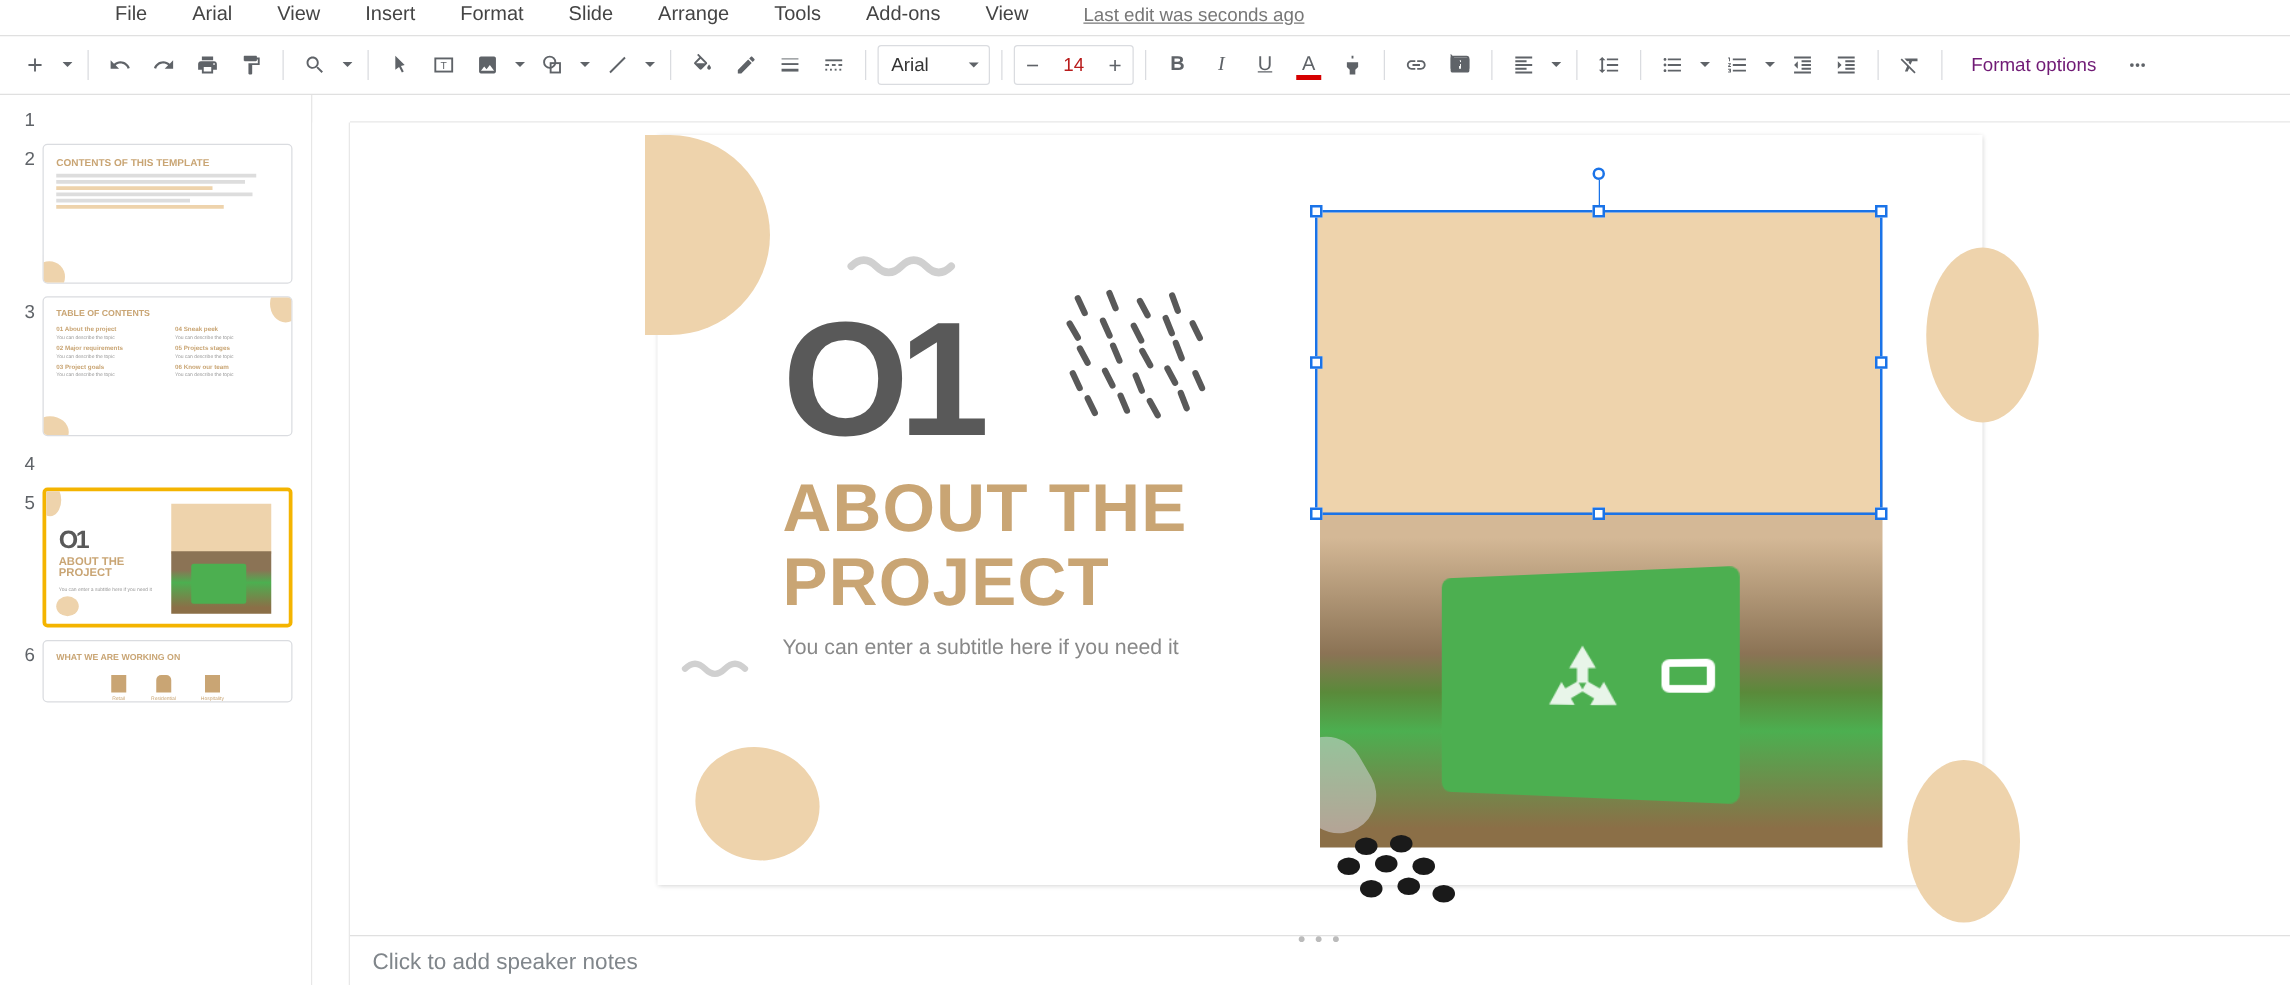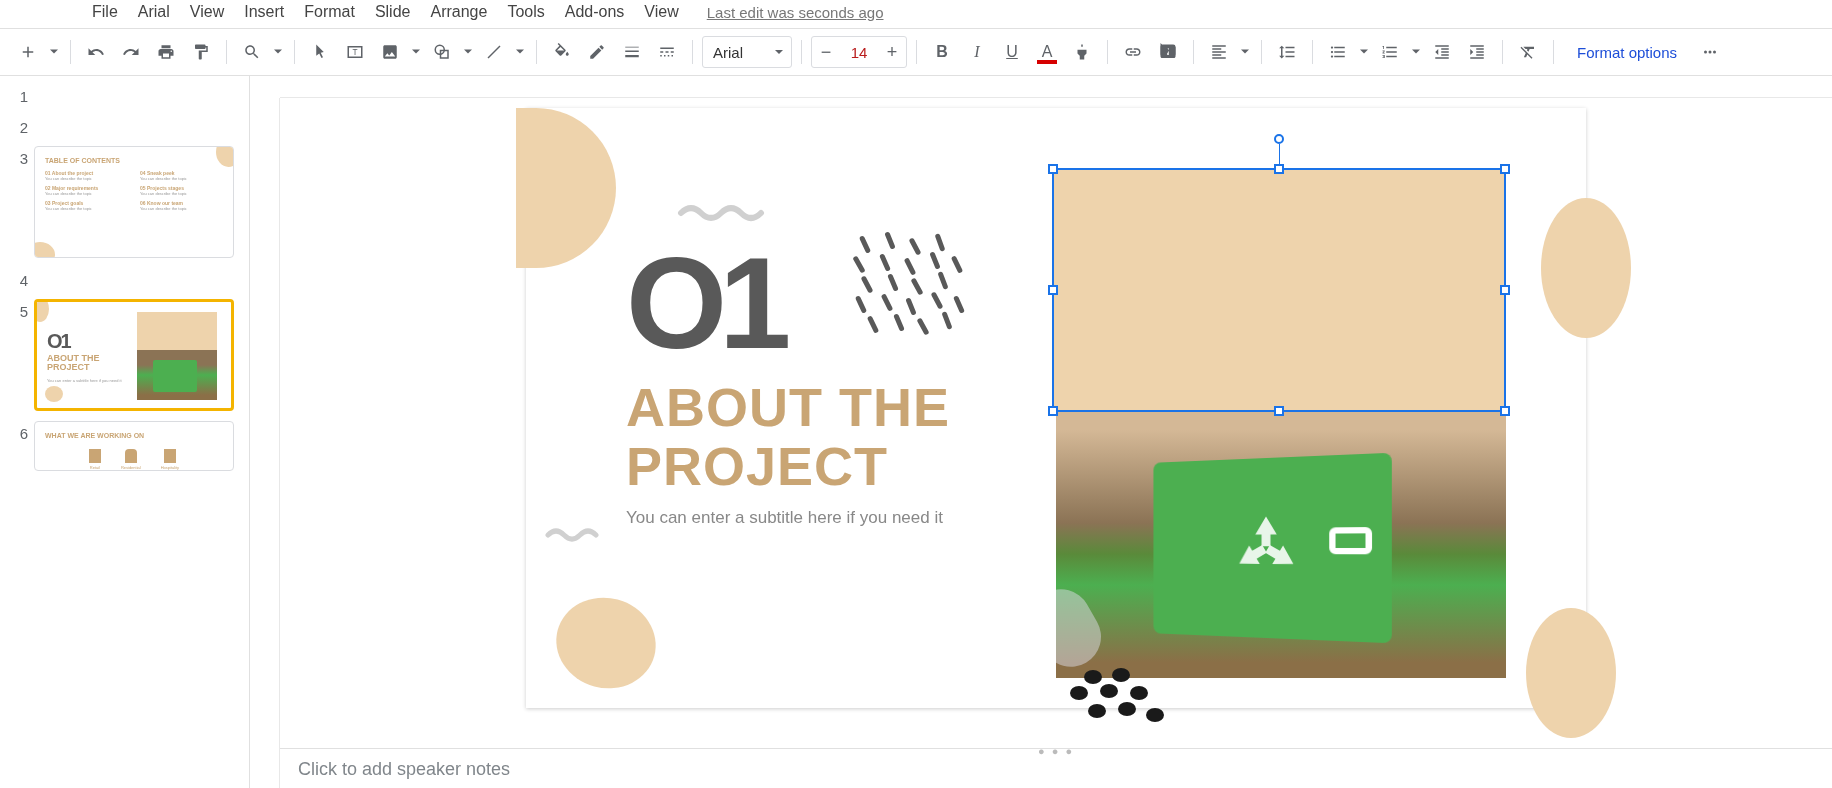--- a/index.html
+++ b/index.html
@@ -1,33 +1,33 @@
 <!DOCTYPE html>
 <html><head>
 <meta charset="utf-8">
 <style>
 * { margin: 0; padding: 0; box-sizing: border-box; }
 body { font-family: Arial, sans-serif; background: #fff; overflow: hidden; width: 1832px; height: 788px; }
 
 
-.menu-bar { display: flex; align-items: center; padding: 2px 0 6px 82px; gap: 0; height: 28px; }
+.menu-bar { display: flex; align-items: center; padding: 2px 0 6px 82px; gap: 16px; height: 28px; }
 .menu-item { padding: 4px 10px; font-size: 16px; color: #444; cursor: pointer; }
 .last-edit { margin-left: 18px; font-size: 15px; color: #777; text-decoration: underline; cursor: pointer; }
 
 
 .toolbar { display: flex; align-items: center; padding: 6px 12px; border-top: 1px solid #e0e0e0; border-bottom: 1px solid #e0e0e0; height: 48px; gap: 3px; background: #fff; }
 .tb-btn { width: 32px; height: 32px; display: flex; align-items: center; justify-content: center; border-radius: 3px; cursor: pointer; position: relative; color: #5f6368; }
 .tb-sep { width: 1px; height: 24px; background: #dadce0; margin: 0 6px; }
 .font-select { min-width: 90px; height: 32px; border: 1px solid #dadce0; border-radius: 3px; padding: 0 24px 0 10px; font-size: 15px; display: flex; align-items: center; position: relative; cursor: pointer; color: #333; }
 .font-select::after { content: ''; position: absolute; right: 8px; top: 13px; border: 4px solid transparent; border-top-color: #5f6368; }
 .size-group { display: flex; align-items: center; border: 1px solid #dadce0; border-radius: 3px; height: 32px; }
 .size-btn { width: 28px; height: 30px; display: flex; align-items: center; justify-content: center; cursor: pointer; font-size: 18px; color: #5f6368; }
 .size-val { width: 38px; text-align: center; font-size: 15px; border: none; background: none; color: #b91c1c; }
 .tb-btn.text-color::after { content: ''; position: absolute; bottom: 4px; left: 6px; right: 6px; height: 4px; background: #D60000; }
-.format-opts { font-size: 15px; padding: 0 14px; height: 32px; display: flex; align-items: center; cursor: pointer; border-radius: 3px; color: #1d4ed8; }
+.format-opts { font-size: 15px; padding: 0 14px; height: 32px; display: flex; align-items: center; cursor: pointer; border-radius: 3px; color: #701a75; }
 
 
 .workspace { display: flex; height: calc(788px - 76px); }
 
 
 .thumb-panel { width: 250px; border-right: 1px solid #e0e0e0; overflow-y: auto; padding: 8px 4px 8px 10px; position: relative; }
 .thumb-row { display: flex; align-items: flex-start; margin-bottom: 10px; gap: 6px; }
 .thumb-num { width: 18px; font-size: 15px; color: #5f6368; text-align: right; padding-top: 4px; }
 .thumb { width: 200px; height: 112px; border: 1px solid #dadce0; border-radius: 4px; background: #fff; position: relative; overflow: hidden; cursor: pointer; }
 .thumb.selected { border: 3px solid #f4b400; }
@@ -334,20 +334,34 @@
 </div>
 
 <div class="workspace">
 
   <div class="thumb-panel">
     <div class="thumb-row">
       <div class="thumb-num">1</div>
     </div>
     <div class="thumb-row">
       <div class="thumb-num">2</div>
+      <div class="thumb">
+        <div class="thumb-blob" style="bottom:-8px;left:-8px;width:25px;height:25px"></div>
+        <div class="thumb-content">
+          <div class="th-mini" style="font-weight:900;font-size:8px">CONTENTS OF THIS TEMPLATE</div>
+          <div style="margin-top:4px">
+            <div style="height:3px;background:#ddd;margin:2px 0;width:90%"></div>
+            <div style="height:3px;background:#ddd;margin:2px 0;width:85%"></div>
+            <div style="height:3px;background:#eed3ac;margin:2px 0;width:70%"></div>
+            <div style="height:3px;background:#ddd;margin:2px 0;width:88%"></div>
+            <div style="height:3px;background:#ddd;margin:2px 0;width:60%"></div>
+            <div style="height:3px;background:#eed3ac;margin:2px 0;width:75%"></div>
+          </div>
+        </div>
+      </div>
     </div>
     <div class="thumb-row">
       <div class="thumb-num">3</div>
       <div class="thumb">
         <div class="thumb-blob" style="top:-10px;right:-8px;width:25px;height:30px"></div>
         <div class="thumb-blob" style="bottom:-10px;left:-10px;width:30px;height:25px"></div>
         <div class="thumb-content">
           <div class="th-mini" style="font-weight:900;font-size:7px">TABLE OF CONTENTS</div>
           <div style="display:grid;grid-template-columns:1fr 1fr;gap:4px 12px;margin-top:6px;font-size:5px;color:#c9a574">
             <div><b>01 About the project</b><div style="color:#999;font-size:4px">You can describe the topic</div></div>

